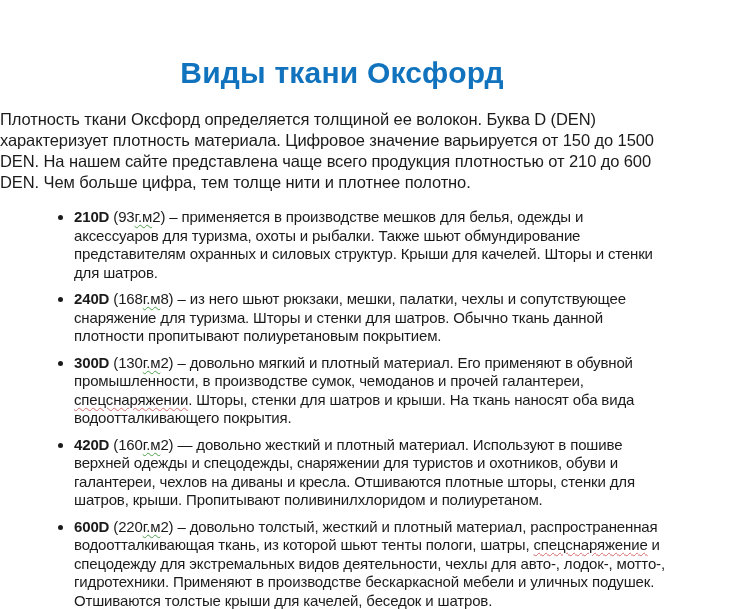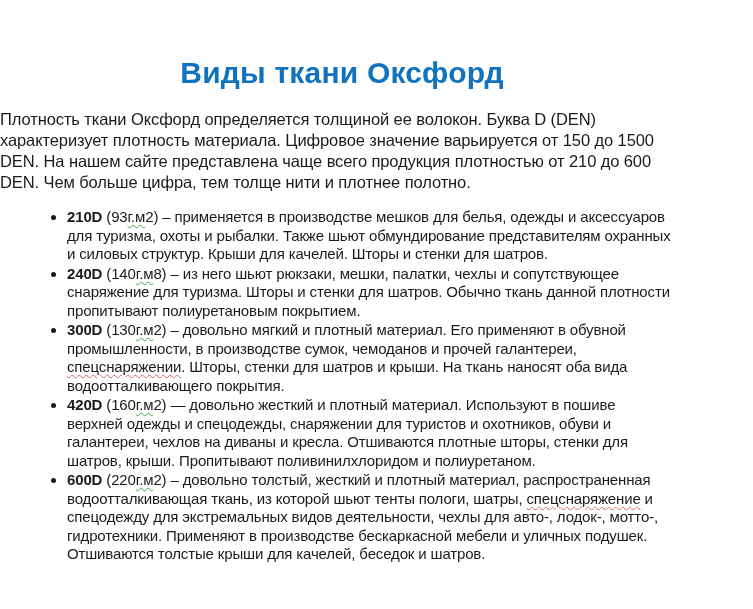--- a/index.html
+++ b/index.html
@@ -30,21 +30,21 @@
   }
   .fabric-list {
     margin: 15px 8px 0 0;
     padding-left: 66px;
     list-style: disc outside;
   }
   .fabric-list li {
     font-size: 15px;
     line-height: 18.5px;
     letter-spacing: -0.15px;
-    margin: 1px;
+    margin: 8px;
     padding: 0 2px 0 0;
   }
   .run { white-space: normal; }
   .run-bold { font-weight: bold; }
   .run-sqred {
     text-decoration-line: underline;
     text-decoration-style: wavy;
     text-decoration-color: #d66a6a;
     text-decoration-thickness: 1px;
     text-underline-offset: 2px;
@@ -60,18 +60,18 @@
 </head>
 <body>
 
 <div class="page" style="color: rgb(27, 27, 27);">
   <h1 class="title" style="color: rgb(17, 115, 189);">Виды ткани Оксфорд</h1>
 
   <p class="intro">Плотность ткани Оксфорд определяется толщиной ее волокон. Буква D (DEN) характеризует плотность материала. Цифровое значение варьируется от 150 до 1500 DEN. На нашем сайте представлена чаще всего продукция плотностью от 210 до 600 DEN. Чем больше цифра, тем толще нити и плотнее полотно.</p>
 
   <ul class="fabric-list">
     <li><span class="run run-bold">210D</span><span class="run"> (93</span><span class="run run-sqgreen">г.м</span><span class="run">2) – применяется в производстве мешков для белья, одежды и аксессуаров для туризма, охоты и рыбалки. Также шьют обмундирование представителям охранных и силовых структур. Крыши для качелей. Шторы и стенки для шатров.</span></li>
-    <li><span class="run run-bold">240D</span><span class="run"> (140</span><span class="run run-sqgreen">г.м</span><span class="run">8) – из него шьют рюкзаки, мешки, палатки, чехлы и сопутствующее снаряжение для туризма. Шторы и стенки для шатров. Обычно ткань данной плотности пропитывают полиуретановым покрытием.</span></li>
+    <li><span class="run run-bold">240D</span><span class="run"> (168</span><span class="run run-sqgreen">г.м</span><span class="run">8) – из него шьют рюкзаки, мешки, палатки, чехлы и сопутствующее снаряжение для туризма. Шторы и стенки для шатров. Обычно ткань данной плотности пропитывают полиуретановым покрытием.</span></li>
     <li><span class="run run-bold">300D</span><span class="run"> (130</span><span class="run run-sqgreen">г.м</span><span class="run">2) – довольно мягкий и плотный материал. Его применяют в обувной промышленности, в производстве сумок, чемоданов и прочей галантереи, </span><span class="run run-sqred">спецснаряжении</span><span class="run">. Шторы, стенки для шатров и крыши. На ткань наносят оба вида водоотталкивающего покрытия.</span></li>
     <li><span class="run run-bold">420D</span><span class="run"> (160</span><span class="run run-sqgreen">г.м</span><span class="run">2) — довольно жесткий и плотный материал. Используют в пошиве верхней одежды и спецодежды, снаряжении для туристов и охотников, обуви и галантереи, чехлов на диваны и кресла. Отшиваются плотные шторы, стенки для шатров, крыши. Пропитывают поливинилхлоридом и полиуретаном.</span></li>
     <li><span class="run run-bold">600D</span><span class="run"> (220</span><span class="run run-sqgreen">г.м</span><span class="run">2) – довольно толстый, жесткий и плотный материал, распространенная водоотталкивающая ткань, из которой шьют тенты пологи, шатры, </span><span class="run run-sqred">спецснаряжение</span><span class="run"> и спецодежду для экстремальных видов деятельности, чехлы для авто-, лодок-, мотто-, гидротехники. Применяют в производстве бескаркасной мебели и уличных подушек. Отшиваются толстые крыши для качелей, беседок и шатров.</span></li>
   </ul>
 </div>
 
 </body></html>

